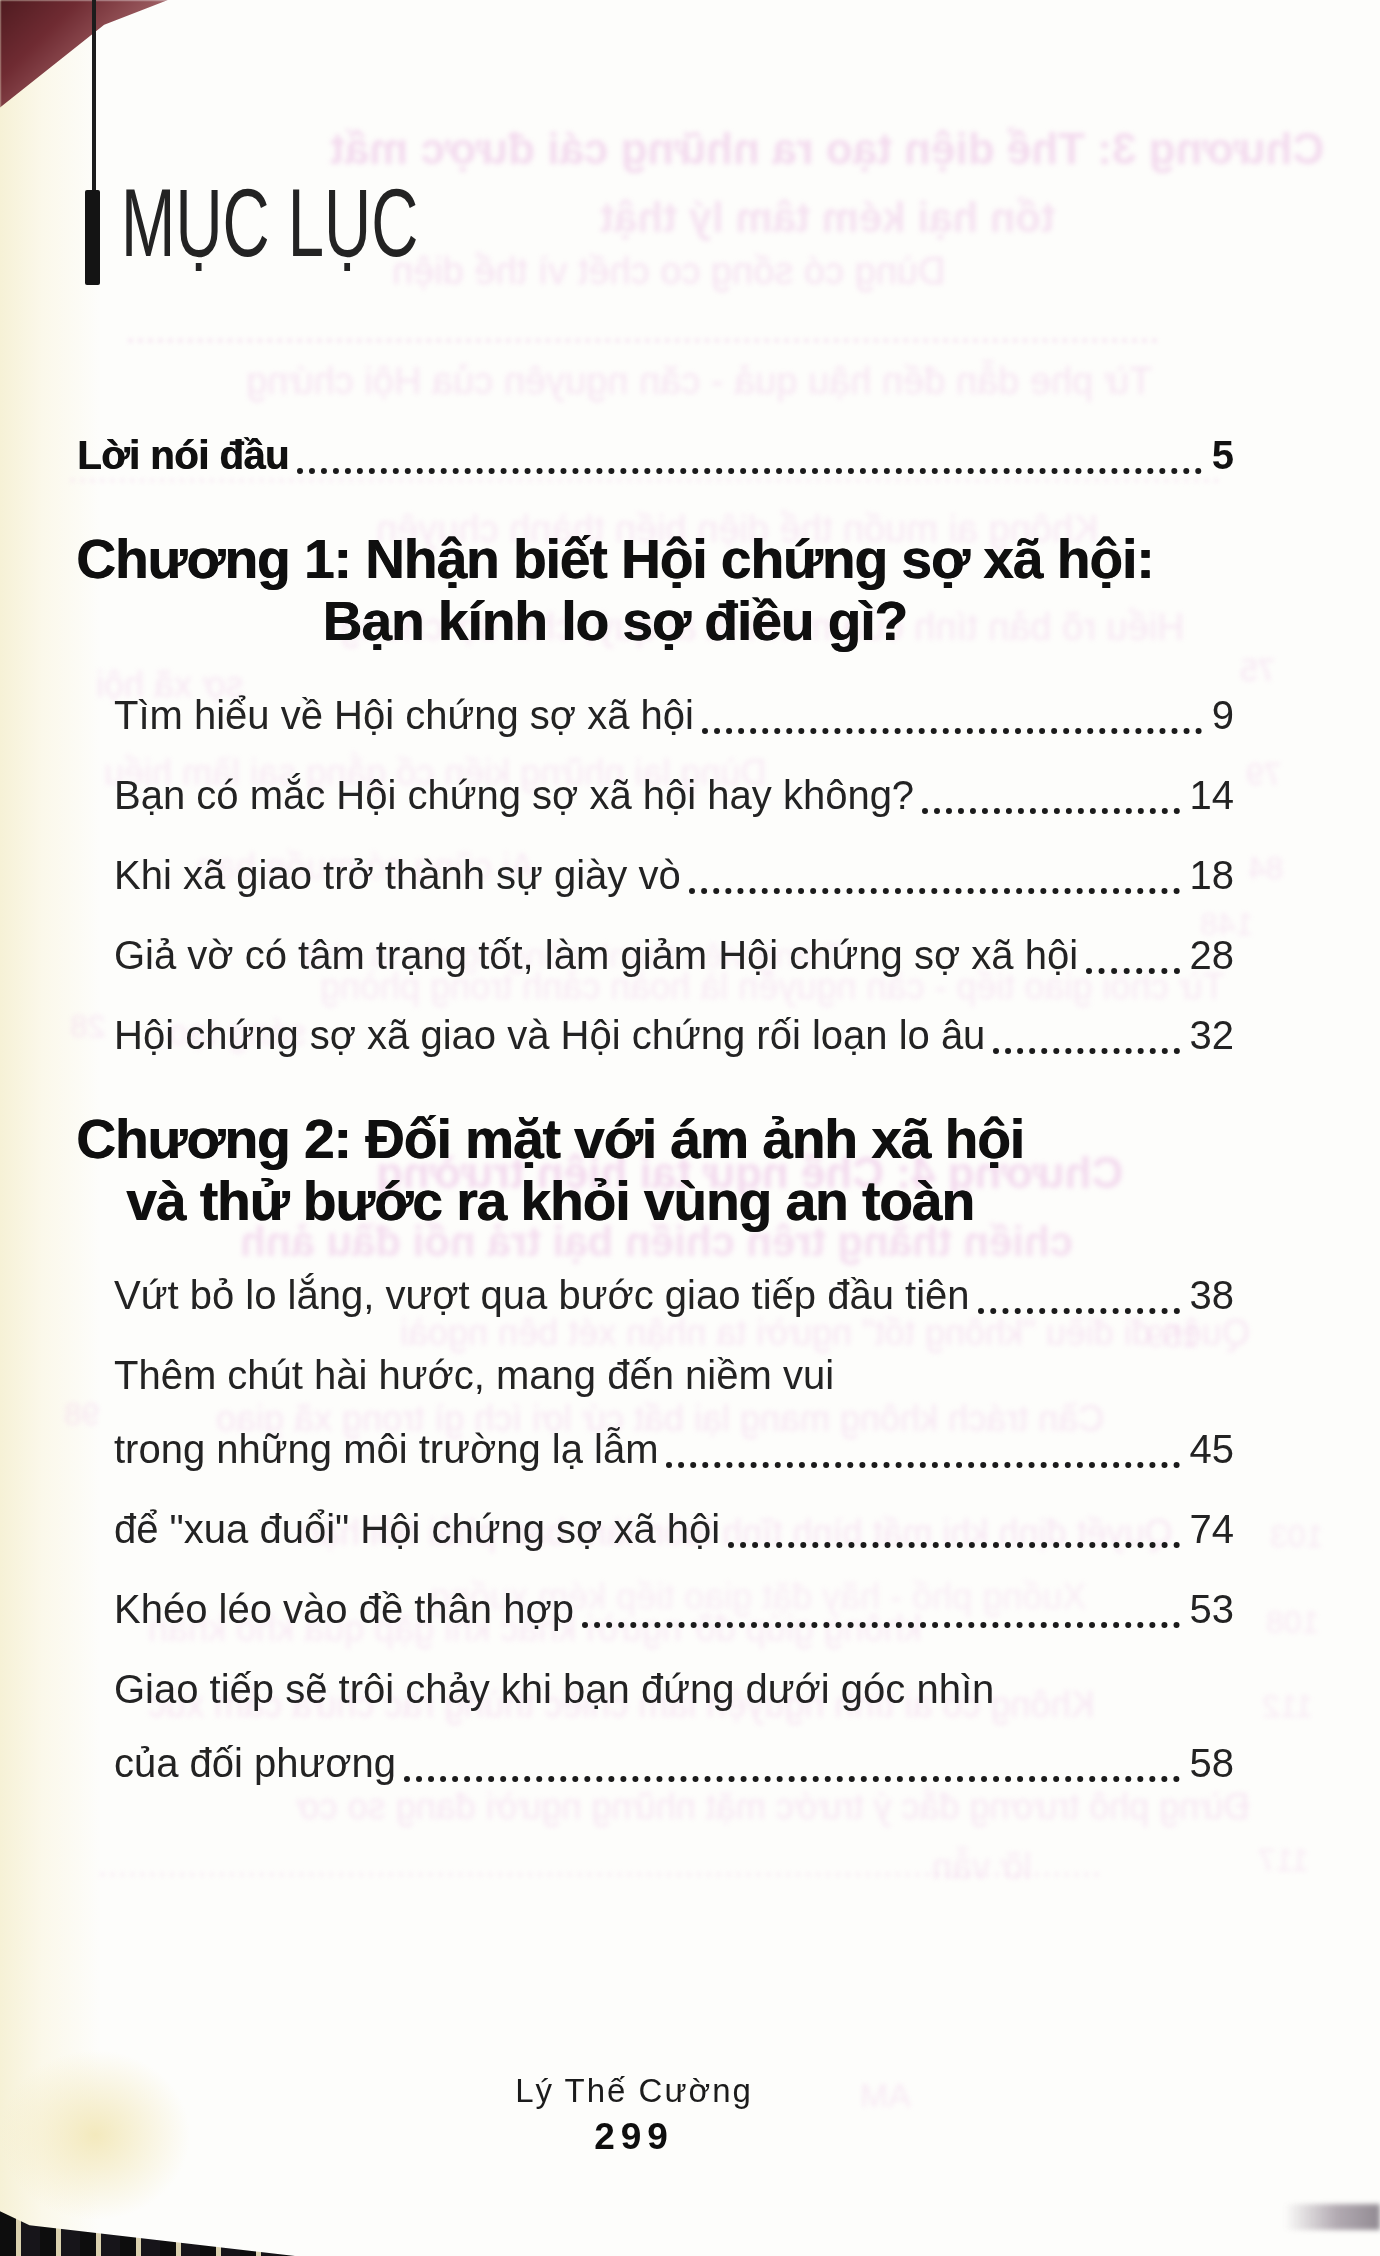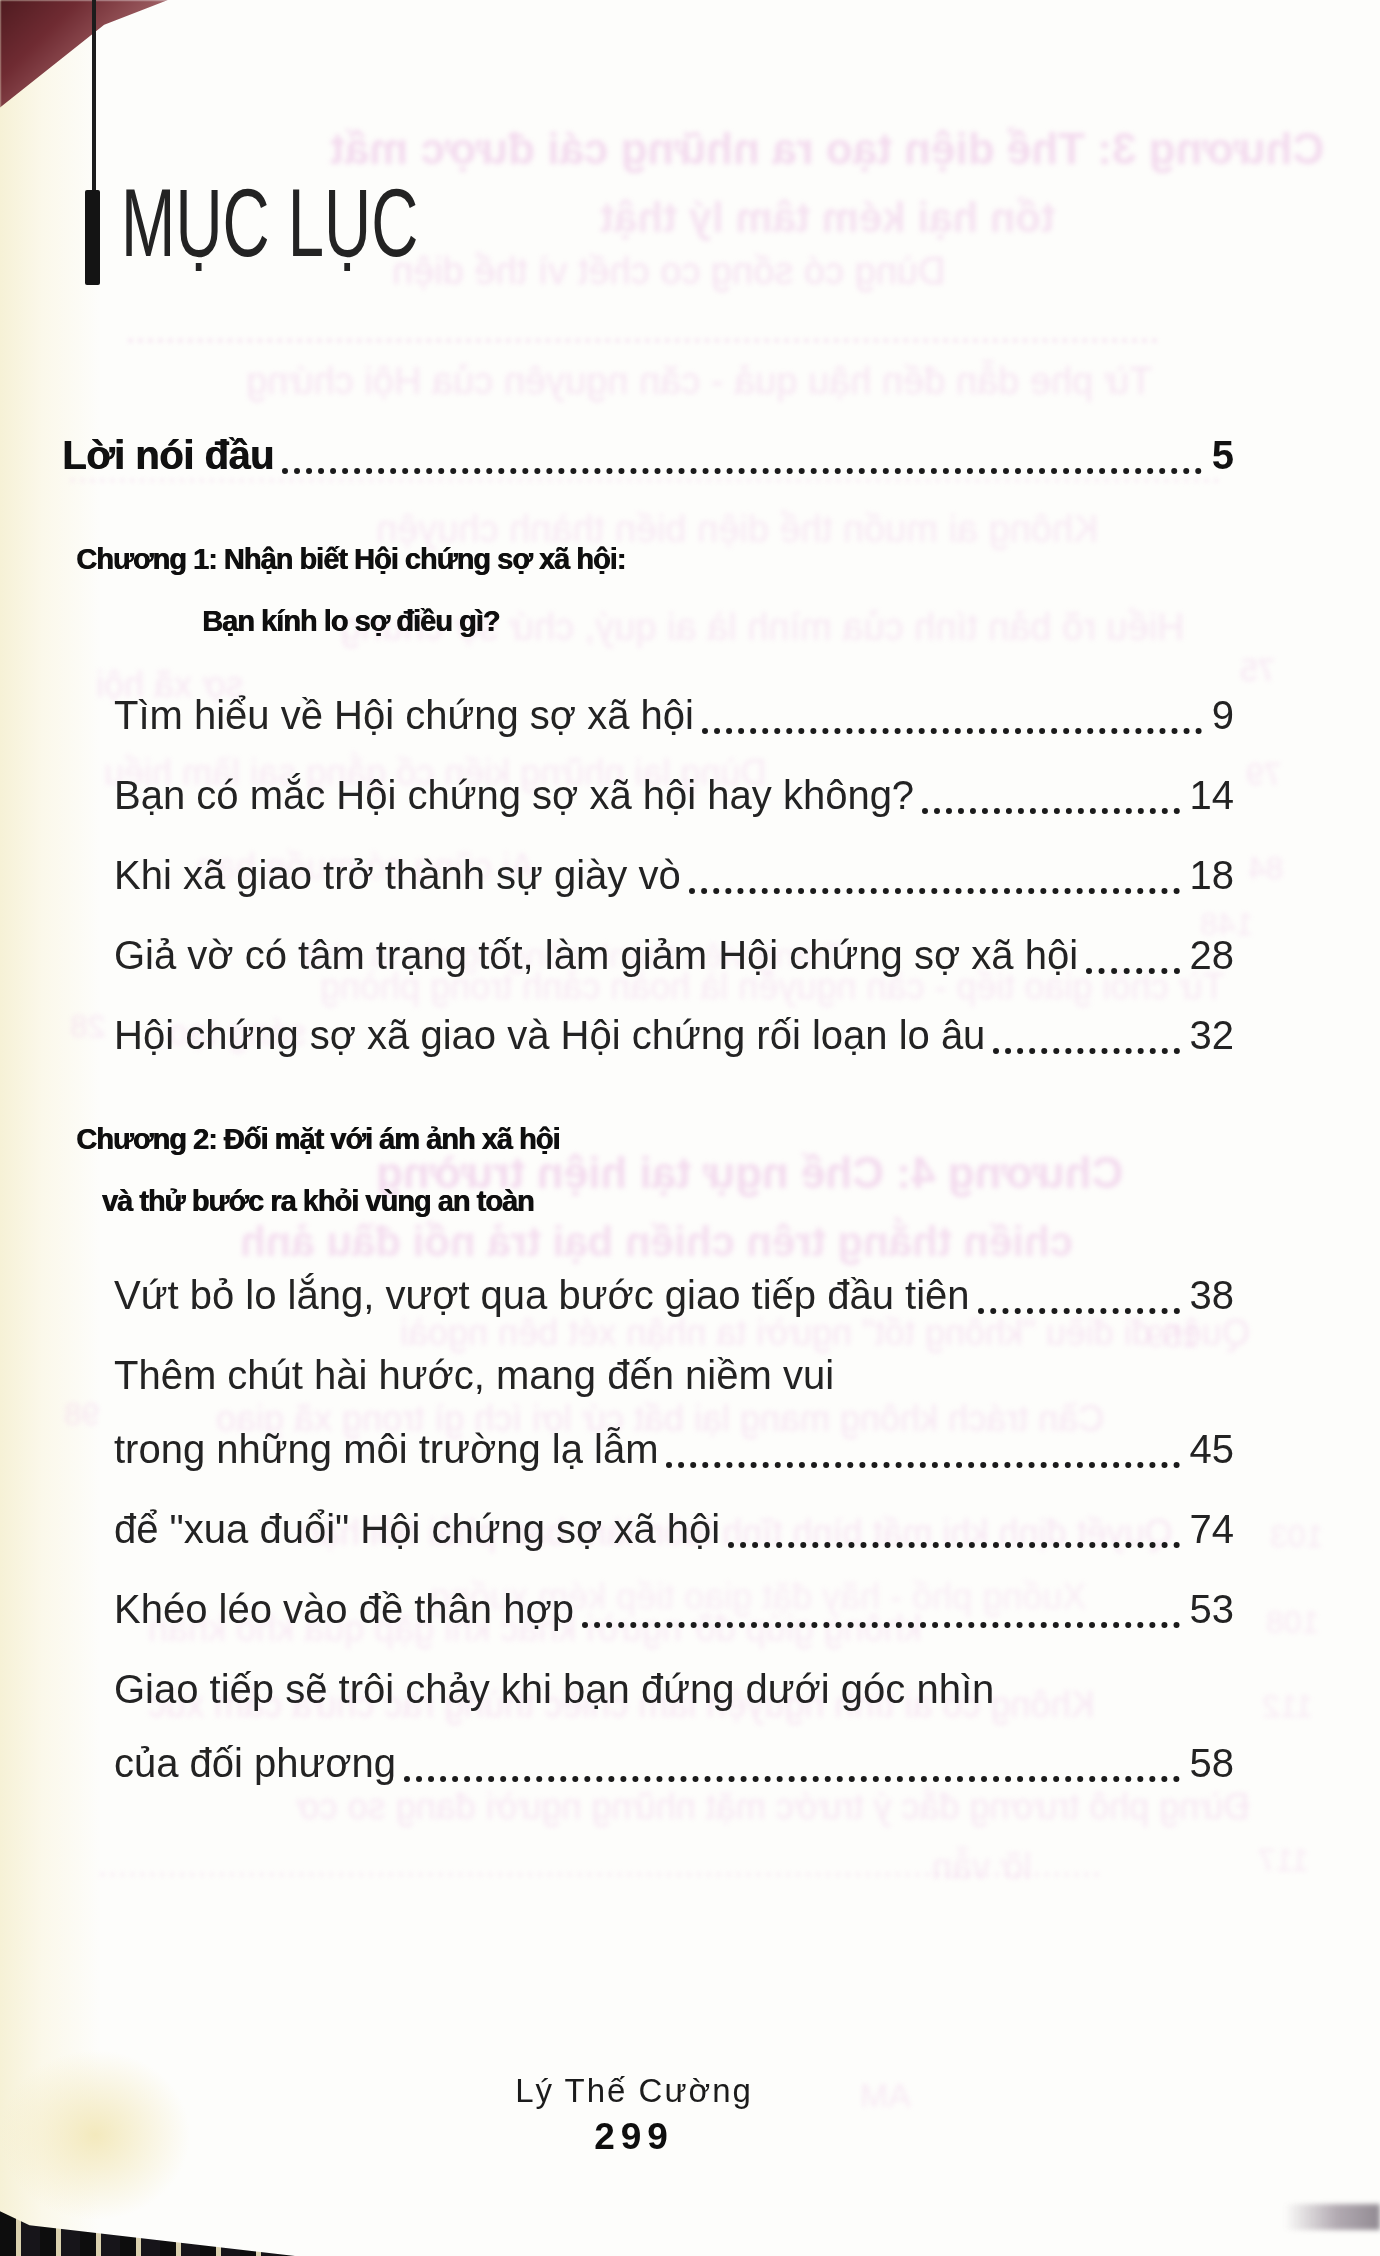--- a/index.html
+++ b/index.html
@@ -36,25 +36,25 @@
   .toc{position:absolute;left:62px;top:418px;width:1172px;color:#232323;}
   .entry{font-size:40px;line-height:74px;margin-bottom:6px;padding-left:52px;}
   .entry .row{display:flex;}
   .entry .txt{white-space:nowrap;}
   .entry .pg{white-space:nowrap;}
   .leader{
     flex:1 1 auto;height:0;align-self:flex-end;
     border-bottom:6px dotted #1b1b1b;
     margin:0 10px 0 8px;transform:translateY(-18px);
   }
-  .heavy{padding-left:0;font-weight:bold;color:#111;}
+  .heavy{padding-left:0;font-weight:bold;color:#111;margin-left:15px;}
   .heavy .txt{letter-spacing:-0.5px;text-shadow:0.7px 0 currentColor;}
   .chapter{
     width:max-content;margin:36px 16px 26px 14px;
-    font-size:29px;line-height:62px;font-weight:bold;color:#0f0f0f;
+    font-size:55px;line-height:62px;font-weight:bold;color:#0f0f0f;
     letter-spacing:-1px;text-shadow:0.7px 0 currentColor;
   }
   .chapter .ch-line2{text-align:center;}
   
   .footer{position:absolute;left:0;top:2072px;width:1380px;text-align:center;transform:translateX(-56px);}
   .author{font-size:33px;letter-spacing:2px;color:#1b1b1b;}
   .pagenum{font-size:37px;font-weight:bold;letter-spacing:6px;margin-top:6px;color:#0e0e0e;}
   
   .bl-glow{position:absolute;left:0;bottom:36px;width:190px;height:170px;
     background:radial-gradient(closest-side,#f3e9bd,rgba(243,233,189,0));}

